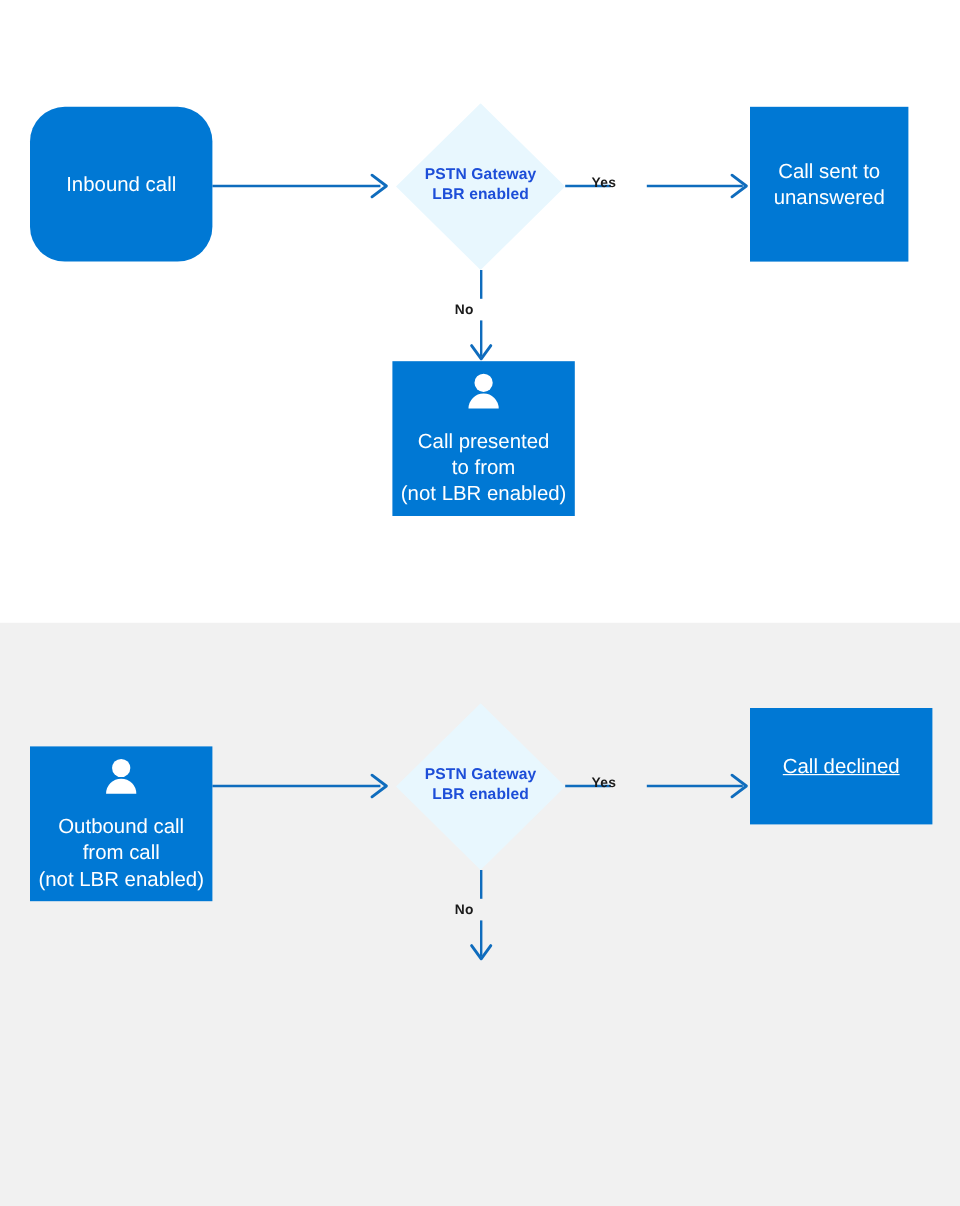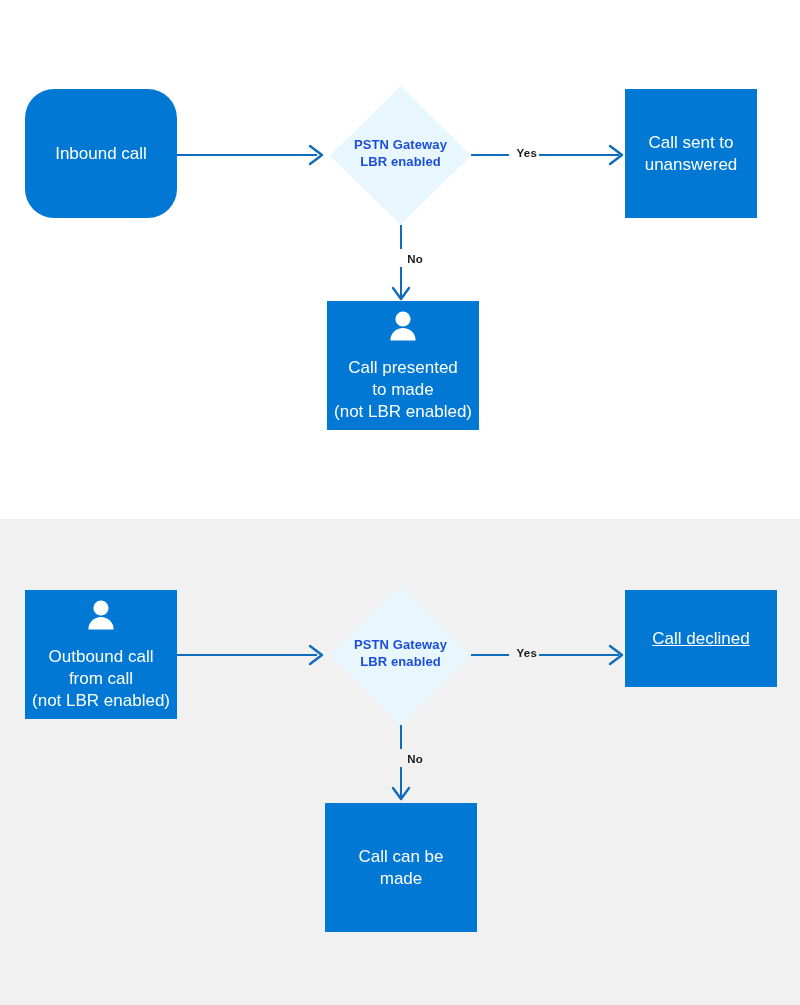--- a/index.html
+++ b/index.html
@@ -78,21 +78,21 @@
   .conn {
     position: absolute;
     overflow: visible;
   }
   .edge-label {
     position: absolute;
     font-size: 11.5px;
     font-weight: bold;
     color: #1a1a1a;
     background: transparent;
-    text-align: right;
+    text-align: left;
     letter-spacing: 0.2px;
   }
 </style>
 </head>
 <body>
 
 <div id="canvas">
 
   <div class="band band-white"></div>
   <div class="band band-gray"></div>
@@ -141,26 +141,26 @@
 
   <div class="node box" style="left:327px; top:301px; width:152px; height:129px;">
     <span class="person-icon">
       <svg width="34" height="34" viewBox="0 0 34 34">
         <circle cx="17" cy="10" r="7.6" fill="#ffffff"></circle>
         <path d="M4.4 31.5 A12.6 12.6 0 0 1 29.6 31.5 Z" fill="#ffffff"></path>
       </svg>
     </span>
     <span class="label">
       <span class="line">Call presented</span>
-      <span class="line">to made</span>
+      <span class="line">to from</span>
       <span class="line">(not LBR enabled)</span>
     </span>
   </div>
 
-  <div class="node box" style="left:25px; top:590px; width:152px; height:129px;">
+  <div class="node box" style="left:25px; top:622px; width:152px; height:129px;">
     <span class="person-icon">
       <svg width="34" height="34" viewBox="0 0 34 34">
         <circle cx="17" cy="10" r="7.6" fill="#ffffff"></circle>
         <path d="M4.4 31.5 A12.6 12.6 0 0 1 29.6 31.5 Z" fill="#ffffff"></path>
       </svg>
     </span>
     <span class="label">
       <span class="line">Outbound call</span>
       <span class="line">from call</span>
       <span class="line">(not LBR enabled)</span>
@@ -195,20 +195,14 @@
     </span>
   </div>
 
   <svg class="conn" style="left:380px; top:725px; width:42px; height:78px;" viewBox="0 0 42 78">
     <line x1="21" y1="0" x2="21" y2="24" stroke="#0f6cbd" stroke-width="2"></line>
     <line x1="21" y1="42" x2="21" y2="72" stroke="#0f6cbd" stroke-width="2"></line>
     <polyline points="13,63 21,74 29,63" fill="none" stroke="#0f6cbd" stroke-width="2.4" stroke-linecap="round" stroke-linejoin="round"></polyline>
   </svg>
   <div class="edge-label" style="left:379px; top:753px; width:44px;">No</div>
 
-  <div class="node box" style="left:325px; top:803px; width:152px; height:129px;">
-    <span class="label">
-      <span class="line">Call can be</span>
-      <span class="line">made</span>
-    </span>
-  </div>
 
 </div>
 
 </body></html>

